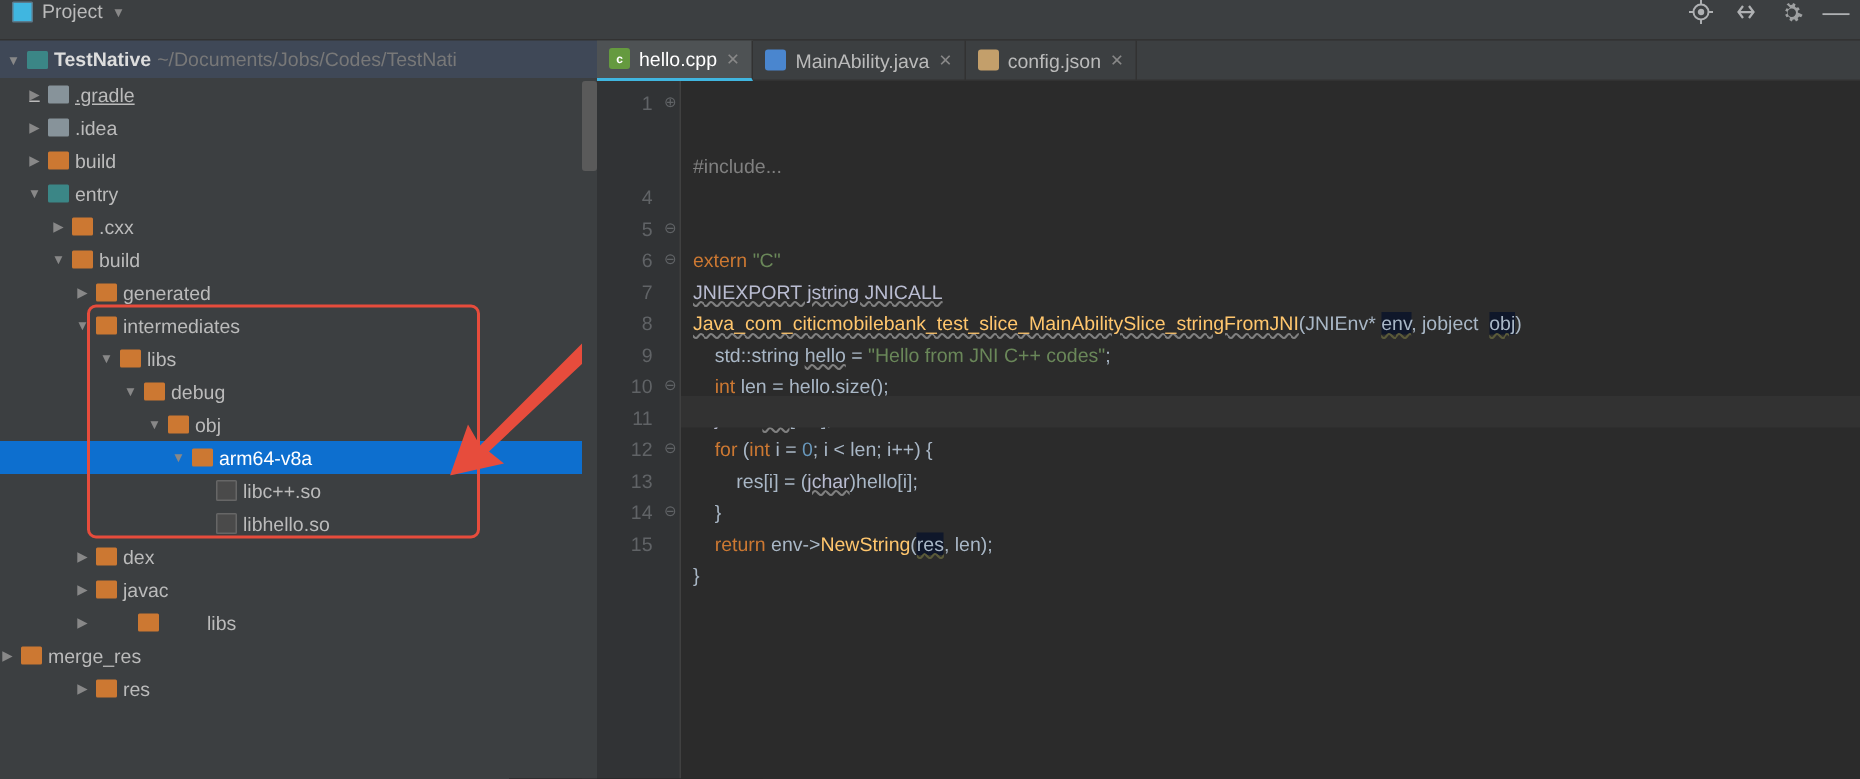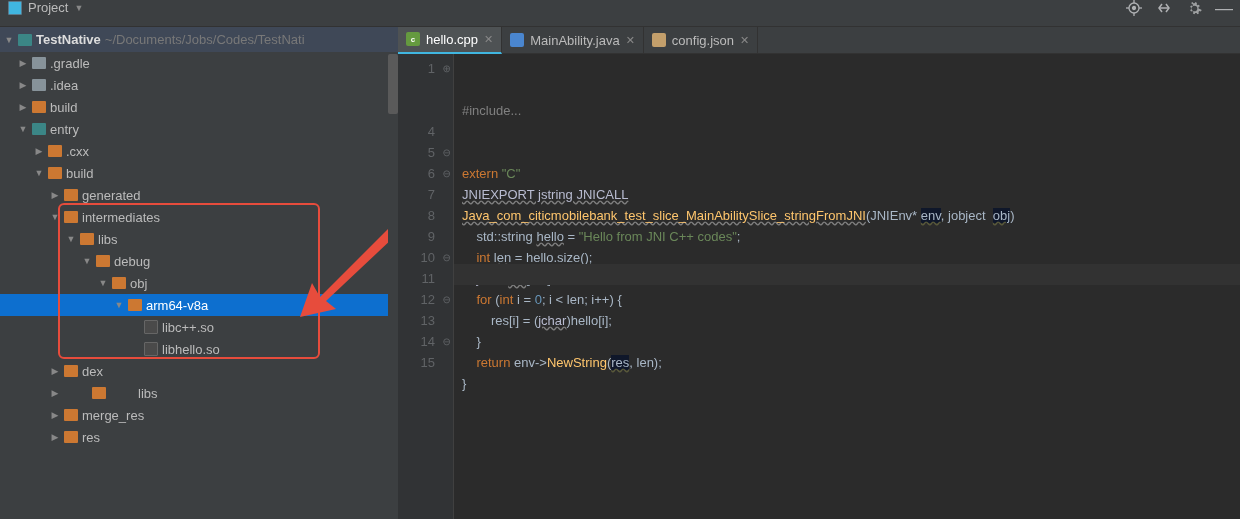--- a/index.html
+++ b/index.html
@@ -92,21 +92,21 @@
 
 <div class="main">
   <div class="sidebar">
     <div class="root-row">
       <span class="caret open"></span>
       <span class="folder teal"></span>
       <b style="color:#ddd">TestNative</b>
       <span class="root-path">~/Documents/Jobs/Codes/TestNati</span>
     </div>
     <div class="tree" id="tree">
-        <div class="tree-row" style="padding-left: 18px;">
+        <div class="tree-row" style="padding-left: 18px; text-decoration: underline;">
           <span class="caret closed"></span>
           <span class="folder gray"></span>
           <span class="node-label">.gradle</span>
         </div>
         <div class="tree-row" style="padding-left: 18px;">
           <span class="caret closed"></span>
           <span class="folder gray"></span>
           <span class="node-label">.idea</span>
         </div>
         <div class="tree-row" style="padding-left: 18px;">
@@ -167,26 +167,31 @@
         <div class="tree-row" style="padding-left: 130px;">
           <span class="caret "></span>
           <span class="file-ico"></span>
           <span class="node-label">libhello.so</span>
         </div>
         <div class="tree-row" style="padding-left: 50px;">
           <span class="caret closed"></span>
           <span class="folder orange"></span>
           <span class="node-label">dex</span>
         </div>
+        <div class="tree-row" style="padding-left: 50px;">
+          <span class="caret closed"></span>
+          <span class="folder orange"></span>
+          <span class="node-label">javac</span>
+        </div>
         <div class="tree-row" style="padding-left: 50px; gap: 32px;">
           <span class="caret closed"></span>
           <span class="folder orange"></span>
           <span class="node-label">libs</span>
         </div>
-        <div class="tree-row" style="padding-left: 50px;">
+        <div class="tree-row" style="">
           <span class="caret closed"></span>
           <span class="folder orange"></span>
           <span class="node-label">merge_res</span>
         </div>
         <div class="tree-row" style="padding-left: 50px;">
           <span class="caret closed"></span>
           <span class="folder orange"></span>
           <span class="node-label">res</span>
         </div>
       </div>

